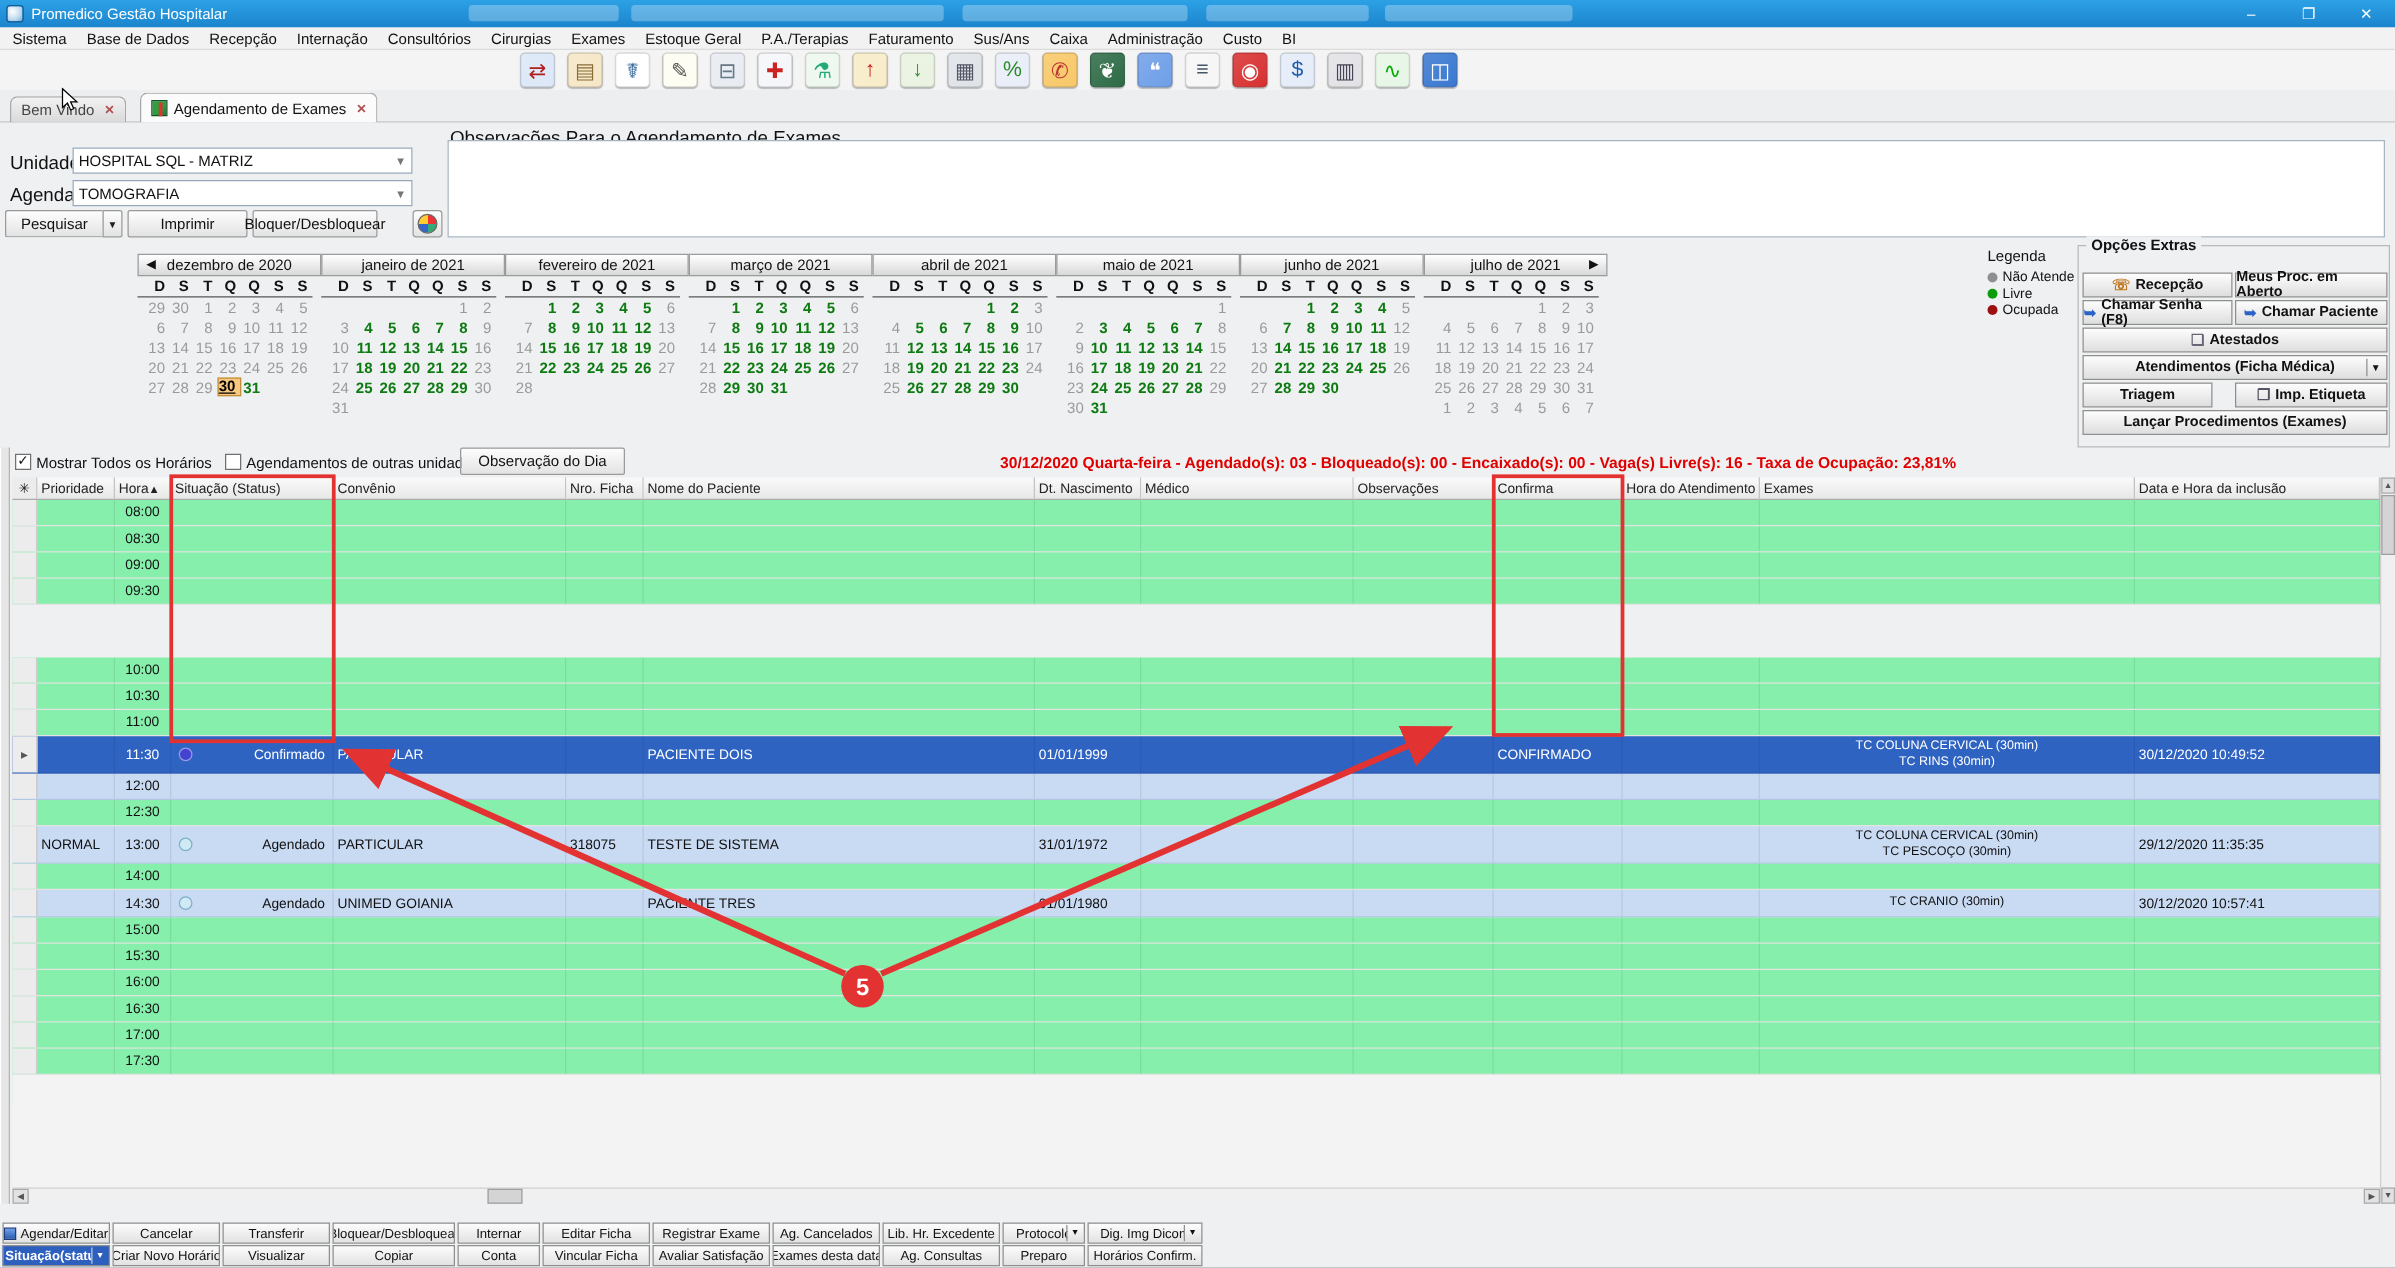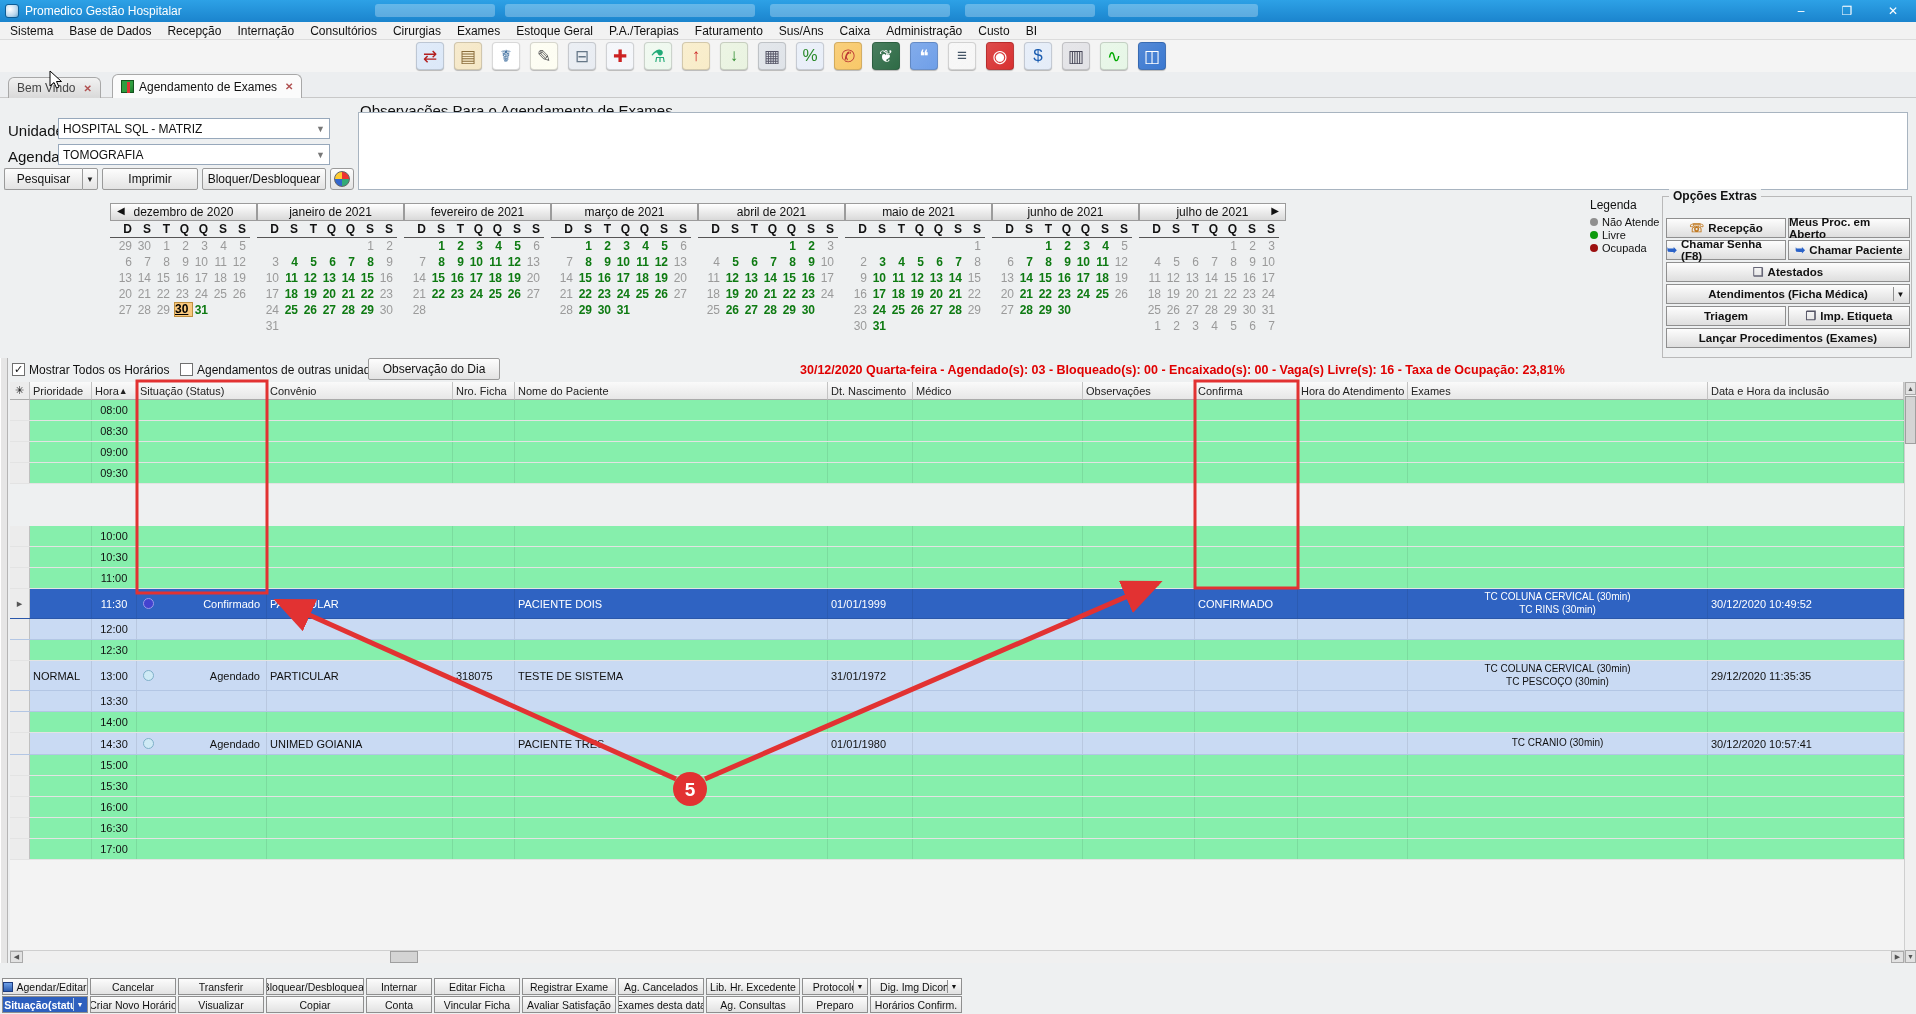--- a/index.html
+++ b/index.html
@@ -211,21 +211,21 @@
     <span>TOMOGRAFIA</span>
     <span class="arr">▼</span>
   </div>
   <div class="btn split-main" style="left:4px;top:168px;width:78px">
       <span>Pesquisar</span>
     </div>
   <div class="btn split-arr" style="left:82px;top:168px;width:16px">▼</div>
   <div class="btn" style="left:102px;top:168px;width:96px">
       <span>Imprimir</span>
     </div>
-  <div class="btn" style="left:202px;top:168px;width:124px">
+  <div class="btn" style="left:202px;top:168px;width:100px">
       <span>Bloquer/Desbloquear</span>
     </div>
   <div class="btn globe" style="left:330px;top:168px;width:24px">
       <span class="pie"></span>
     </div>
 
   <span class="fld-label" style="left:360px;top:102px">Observações Para o Agendamento de Exames</span>
   <div class="obs-box"></div>
 
   <div id="calendars">
@@ -726,21 +726,21 @@
         <span>Chamar Paciente</span>
       </div>
       <div class="opt-btn" style="left: 1666px; top: 262px; width: 244px;">
         <span class="oi" style="color: rgb(102, 102, 119);">❏</span>
         <span>Atestados</span>
       </div>
       <div class="opt-btn" style="left: 1666px; top: 284px; width: 244px;">
         <span>Atendimentos (Ficha Médica)</span>
         <span class="oarr">▼</span>
       </div>
-      <div class="opt-btn" style="left: 1666px; top: 306px; width: 120px;">
+      <div class="opt-btn" style="left: 1666px; top: 306px; width: 104px;">
         <span>Triagem</span>
       </div>
       <div class="opt-btn" style="left: 1788px; top: 306px; width: 122px;">
         <span class="oi" style="color: rgb(85, 85, 102);">❒</span>
         <span>Imp. Etiqueta</span>
       </div>
       <div class="opt-btn" style="left: 1666px; top: 328px; width: 244px;">
         <span>Lançar Procedimentos (Exames)</span>
       </div>
     </div>
@@ -953,36 +953,20 @@
         <div class="tc"></div>
         <div class="tc"></div>
         <div class="tc"></div>
         <div class="tc"></div>
         <div class="tc exm">
           <span>TC COLUNA CERVICAL (30min)</span>
           <span>TC PESCOÇO (30min)</span>
         </div>
         <div class="tc">29/12/2020 11:35:35</div>
       </div>
-      <div class="trow r-busy" style="grid-template-columns: 20px 62px 45px 130px 186px 62px 313px 85px 170px 112px 103px 110px 300px 196px; height: 21px;">
-        <div class="tc sel-col"></div>
-        <div class="tc"></div>
-        <div class="tc time-c">13:30</div>
-        <div class="tc stat-c"></div>
-        <div class="tc"></div>
-        <div class="tc"></div>
-        <div class="tc"></div>
-        <div class="tc"></div>
-        <div class="tc"></div>
-        <div class="tc"></div>
-        <div class="tc"></div>
-        <div class="tc"></div>
-        <div class="tc exm"></div>
-        <div class="tc"></div>
-      </div>
       <div class="trow r-white" style="grid-template-columns: 20px 62px 45px 130px 186px 62px 313px 85px 170px 112px 103px 110px 300px 196px; height: 21px;">
         <div class="tc sel-col"></div>
         <div class="tc"></div>
         <div class="tc time-c">14:00</div>
         <div class="tc stat-c"></div>
         <div class="tc"></div>
         <div class="tc"></div>
         <div class="tc"></div>
         <div class="tc"></div>
         <div class="tc"></div>

